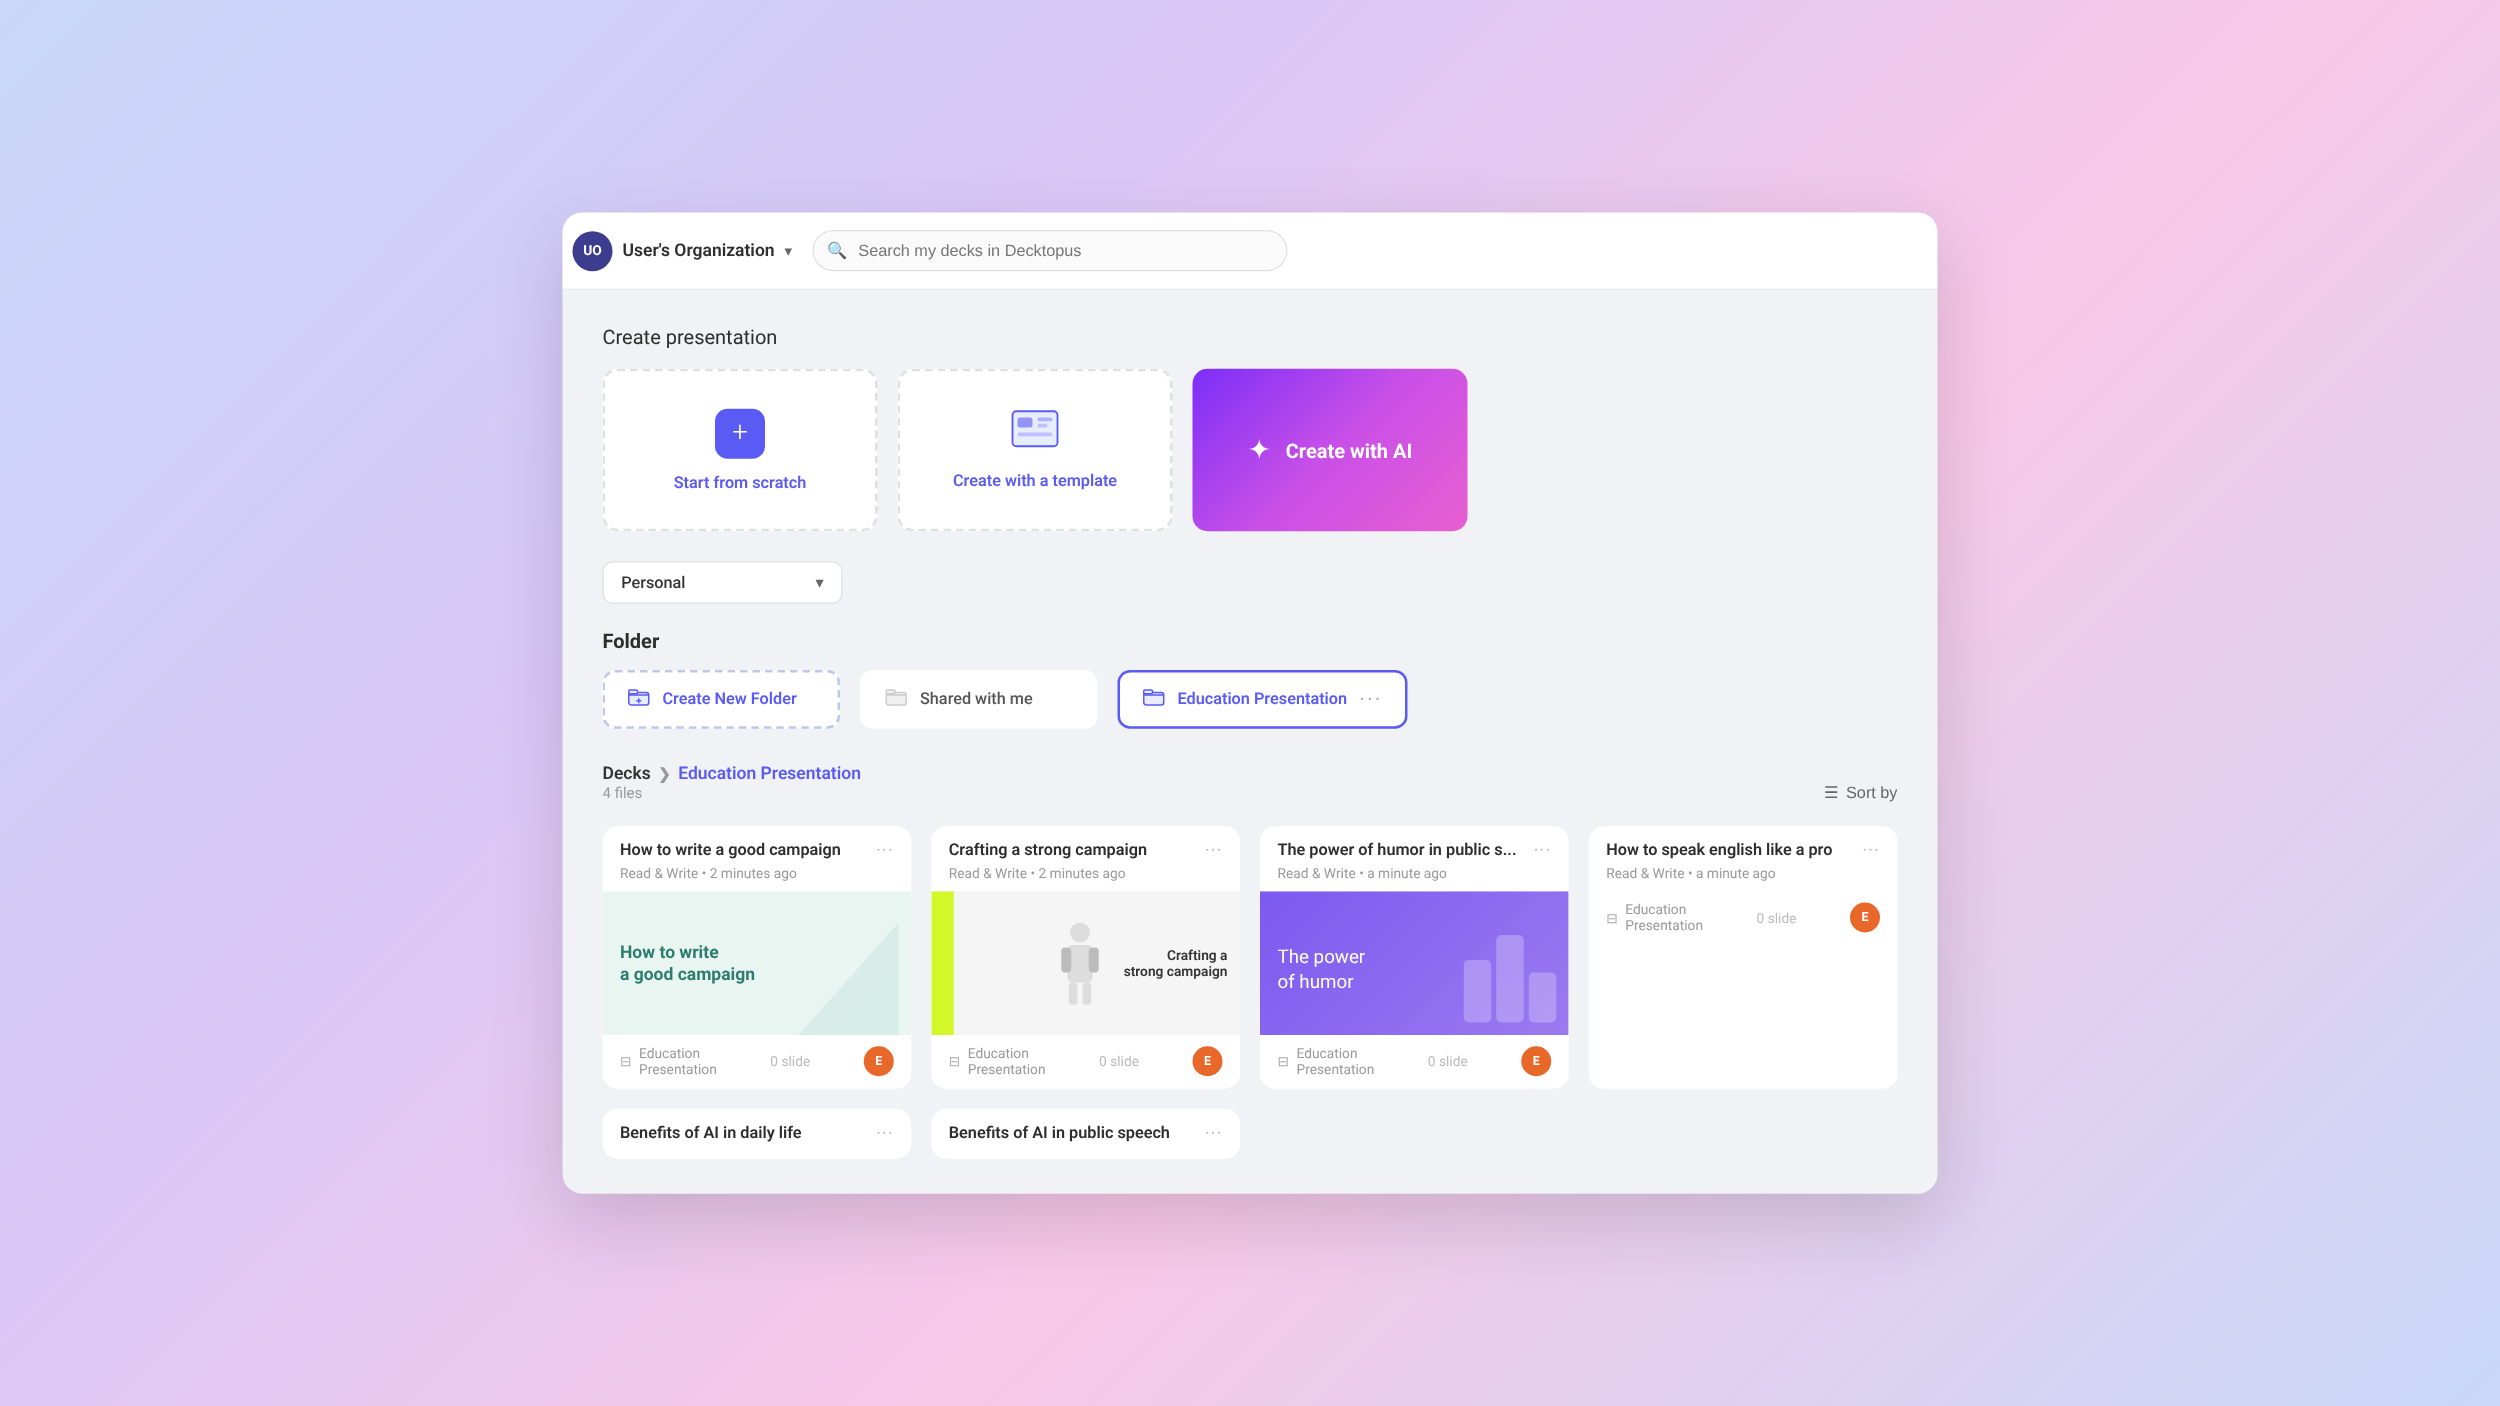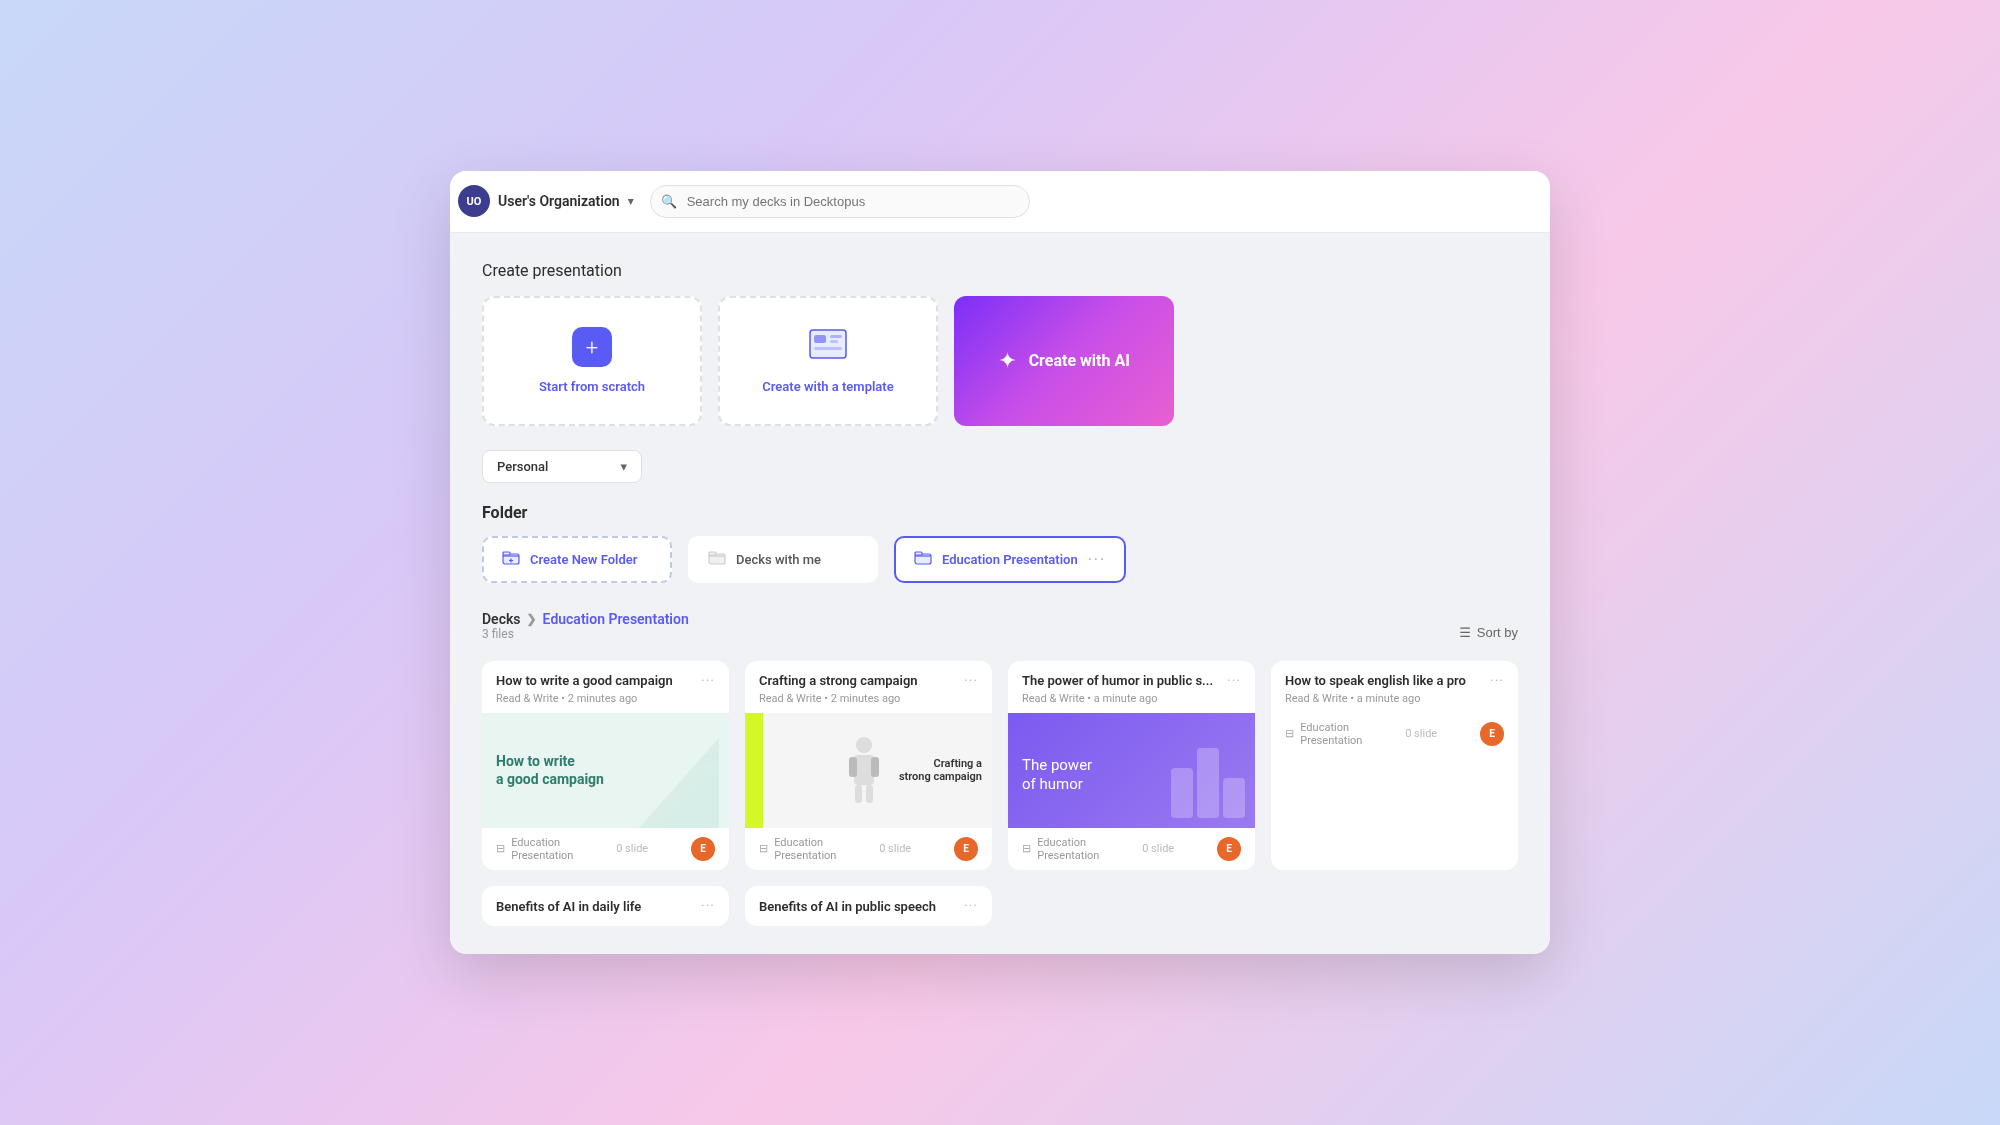--- a/index.html
+++ b/index.html
@@ -158,21 +158,21 @@
     }
     .personal-dropdown {
       display: flex;
       align-items: center;
       gap: 8px;
       border: 1px solid #e0e0e0;
       border-radius: 8px;
       padding: 8px 14px;
       background: #fff;
       cursor: pointer;
-      width: 160px;
+      width: 192px;
       font-size: 13px;
       color: #333;
       font-weight: 500;
     }
     .folder-section-title {
       font-size: 16px;
       font-weight: 700;
       color: #2d2d2d;
       margin-bottom: 14px;
     }
@@ -529,21 +529,21 @@
       </div>
 
       <div class="folder-card">
         <span class="folder-icon" style="color:#aaa;">
           <svg width="18" height="14" viewBox="0 0 18 14" fill="none">
             <rect x="1" y="3" width="16" height="10" rx="2" fill="#f0f0f0" stroke="#ccc" stroke-width="1.2"></rect>
             <path d="M1 5h16" stroke="#ccc" stroke-width="1.2"></path>
             <rect x="1" y="1" width="7" height="3" rx="1" fill="#f0f0f0" stroke="#ccc" stroke-width="1.2"></rect>
           </svg>
         </span>
-        <span class="folder-label-dark">Decks with me</span>
+        <span class="folder-label-dark">Shared with me</span>
       </div>
 
       <div class="folder-card active">
         <span class="folder-icon">
           <svg width="18" height="14" viewBox="0 0 18 14" fill="none">
             <rect x="1" y="3" width="16" height="10" rx="2" fill="#e8ecff" stroke="#5a5af5" stroke-width="1.2"></rect>
             <path d="M1 5h16" stroke="#5a5af5" stroke-width="1.2"></path>
             <rect x="1" y="1" width="7" height="3" rx="1" fill="#e8ecff" stroke="#5a5af5" stroke-width="1.2"></rect>
           </svg>
         </span>
@@ -552,21 +552,21 @@
       </div>
     </div>
 
     <div class="decks-header">
       <div>
         <div class="decks-breadcrumb">
           <span>Decks</span>
           <span class="breadcrumb-arrow">❯</span>
           <span class="breadcrumb-sub">Education Presentation</span>
         </div>
-        <div class="file-count">3 files</div>
+        <div class="file-count">4 files</div>
       </div>
       <button class="sort-btn">
         <span>☰</span>
         <span>Sort by</span>
       </button>
     </div>
 
     <div class="deck-grid">
 
       <div class="deck-card">

